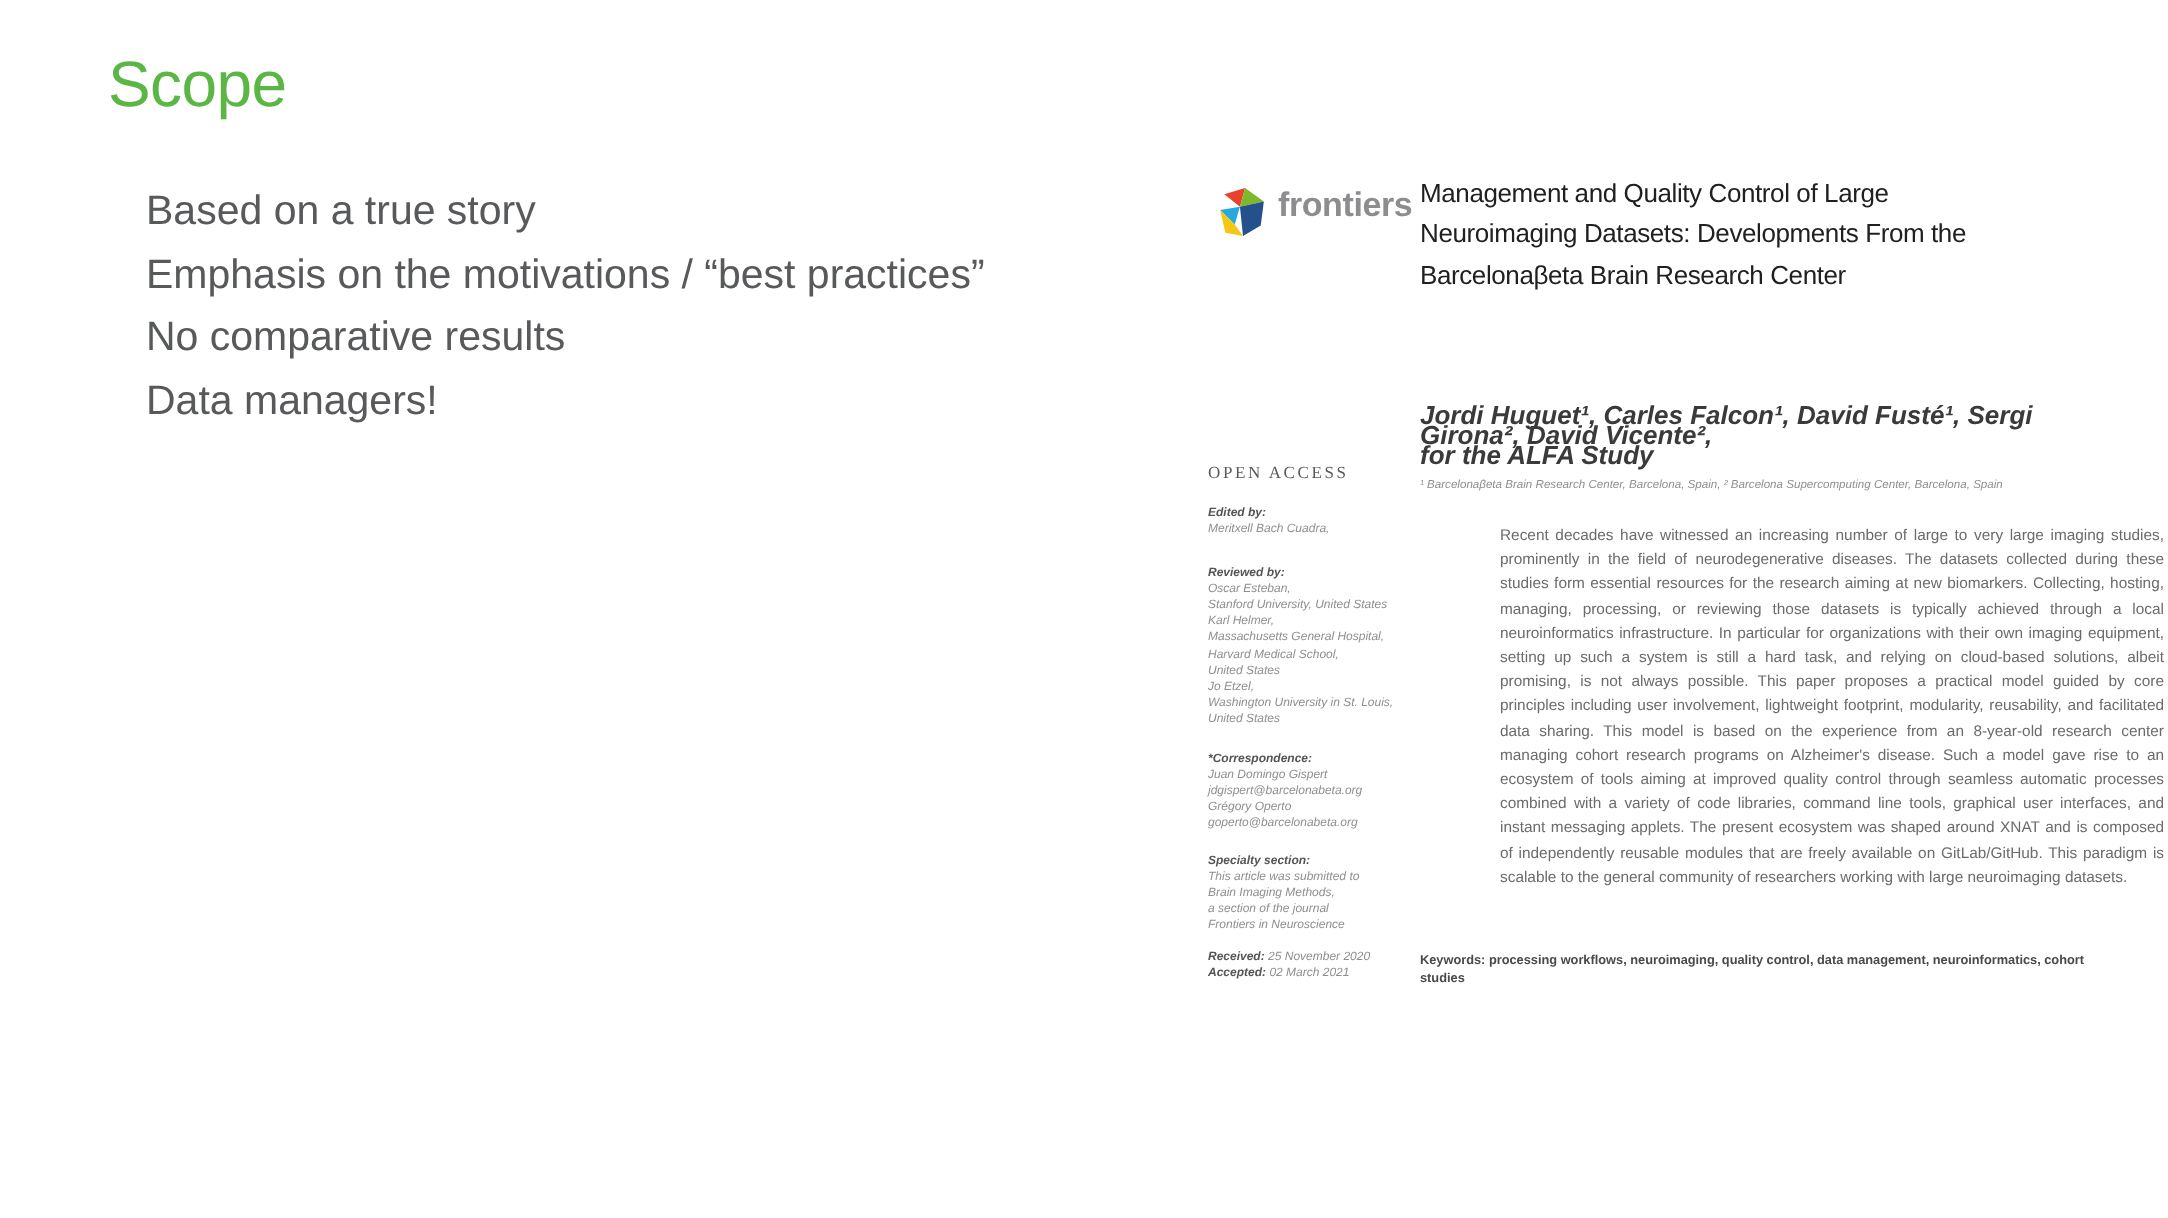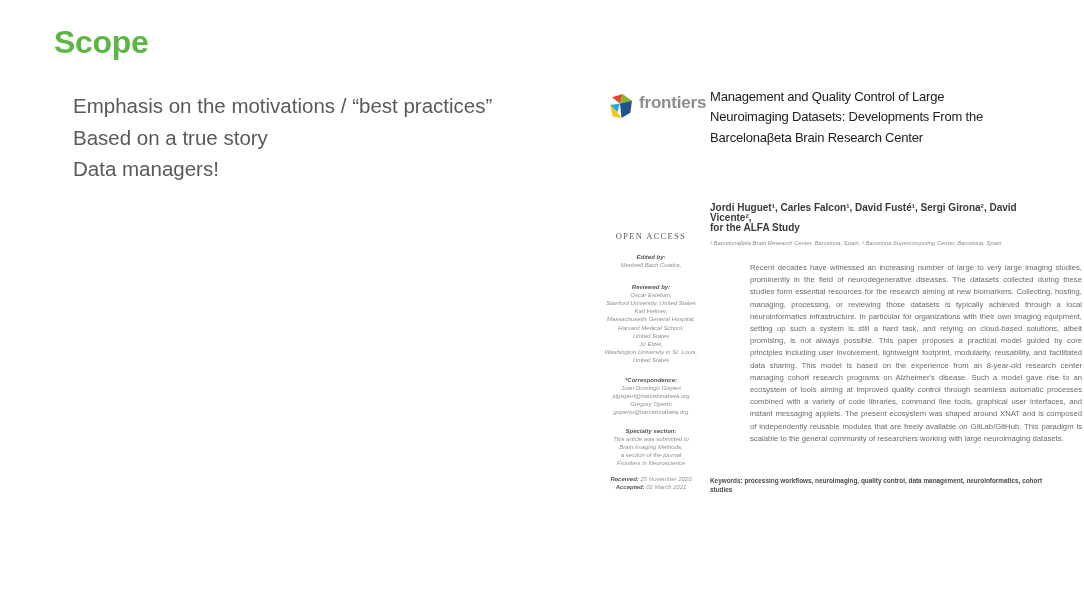--- a/index.html
+++ b/index.html
@@ -3,77 +3,78 @@
 <meta charset="utf-8">
 <style>
   * { margin:0; padding:0; box-sizing:border-box; }
   html,body { background:#ffffff; }
   .slide {
     position:relative; width:1084px; height:609px; background:#ffffff;
     overflow:hidden; font-family:"Liberation Sans", sans-serif;
   }
   .slide-title {
     position:absolute; left:54px; top:24px;
-    font-size:32px; font-weight:700; color:#5cb646; letter-spacing:-0.3px;
+    font-size:32px; font-weight:400; color:#5cb646; letter-spacing:-0.3px;
   }
   .bullets {
     position:absolute; left:73px; top:90px;
     font-size:20.5px; line-height:31.6px; color:#58595b; font-weight:400;
   }
   
   .paper {
     position:absolute; left:600px; top:85px; width:452px; height:418px;
     background:#ffffff;
   }
   .p-logo { position:absolute; left:8px; top:8px; display:flex; align-items:flex-start; gap:5px; }
   .p-logo-text { font-size:17px; font-weight:700; color:#8d8d90; letter-spacing:-0.2px; }
   .p-title {
     position:absolute; left:110px; top:2px; width:312px;
     font-size:13px; line-height:20.4px; font-weight:400; color:#202020; letter-spacing:-0.2px;
   }
   .p-authors {
     position:absolute; left:110px; top:118px; width:320px;
-    font-size:10px; font-weight:700; line-height:9.8px; color:#3a3a3a;
+    font-size:13px; font-weight:700; font-style:italic; line-height:9.8px; color:#3a3a3a;
   }
   .p-affil {
     position:absolute; left:110px; top:155px; width:332px;
     font-size:5.8px; font-style:italic; color:#8f8f8f;
   }
   .p-abstract {
     position:absolute; left:110px; top:177px; width:332px;
     font-size:7.7px; line-height:12.2px; color:#6b6b6b; text-align:justify;margin-left:40px;
   }
   .p-keywords {
     position:absolute; left:110px; top:392px; width:332px;
     font-size:6.4px; font-weight:700; color:#4a4a4a; line-height:8.8px;
   }
   .p-sidebar {
     position:absolute; left:4px; top:147px; width:94px;
-    text-align:center; color:#8f8f8f; font-size:6px; line-height:8.2px; font-style:italic;
+    text-align:left; color:#8f8f8f; font-size:6px; line-height:8.2px; font-style:italic;
   }
   .sb-openaccess {
     font-style:normal; font-family:"Liberation Serif", serif;
     font-size:8.5px; letter-spacing:1.3px; color:#5a5a5a; margin-bottom:13px;
   }
   .sb-label { font-weight:700; color:#555555; }
   .sb-edited   { margin-bottom:13px; }
   .sb-reviewed { margin-bottom:11px; }
   .sb-corr     { margin-bottom:10px; }
   .sb-spec     { margin-bottom:7px; }
 </style>
 </head>
 <body>
 
 <div class="slide">
 
   <h1 class="slide-title">Scope</h1>
 
   <div class="bullets">
+    <div>Based on a true story</div>
     <div>Emphasis on the motivations / “best practices”</div>
-    <div>Based on a true story</div>
+    <div>No comparative results</div>
     <div>Data managers!</div>
   </div>
 
   <div class="paper">
 
     <div class="p-logo">
       <span>
         <svg width="26" height="26" viewBox="0 0 100 100" aria-hidden="true">
           <polygon points="16,16 56,4 46,40" fill="#e8412c"></polygon>
           <polygon points="56,4 92,30 46,40" fill="#7db928"></polygon>

